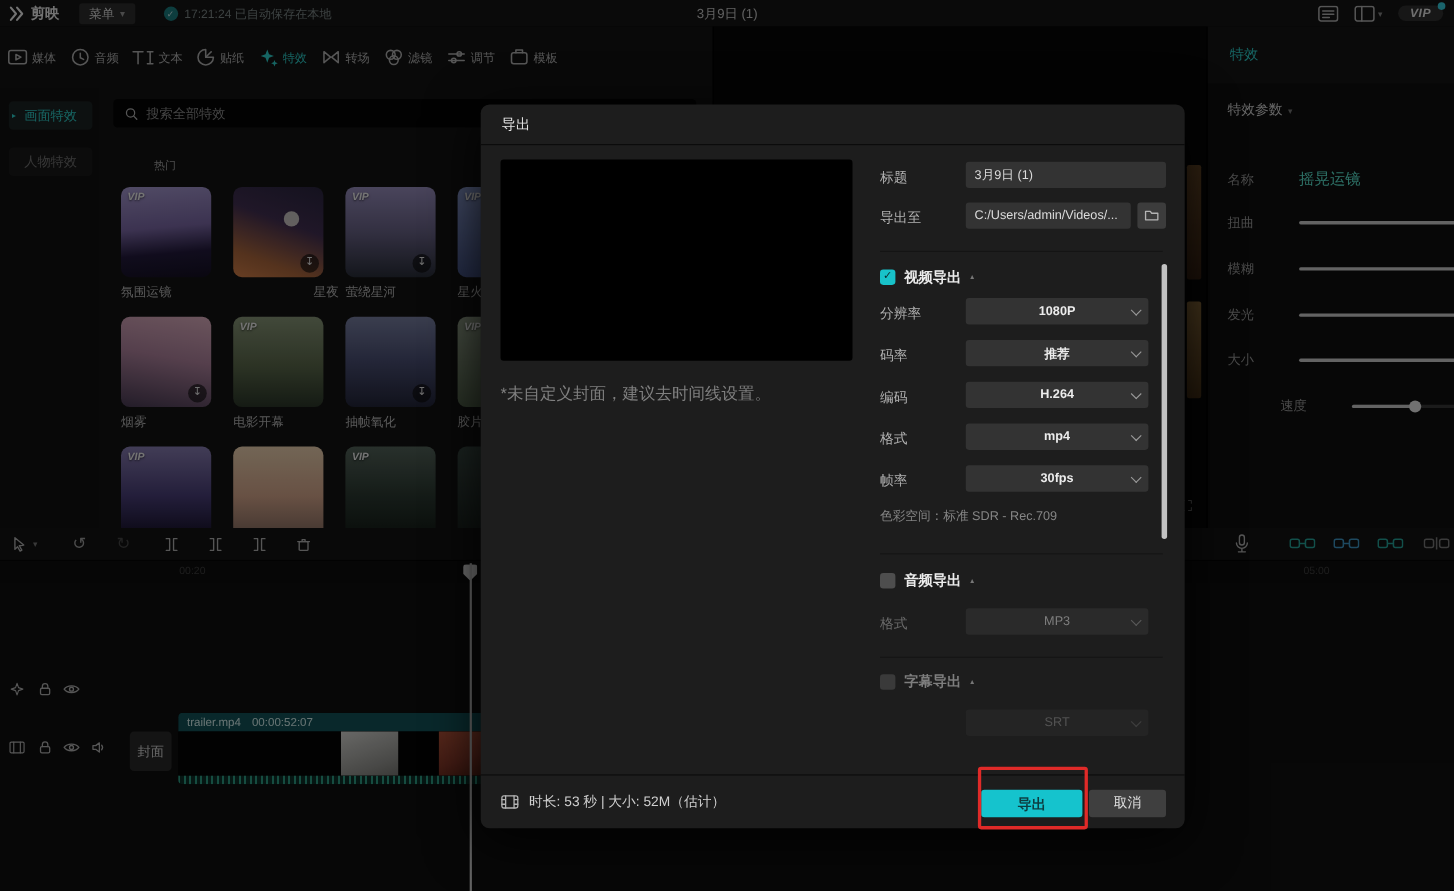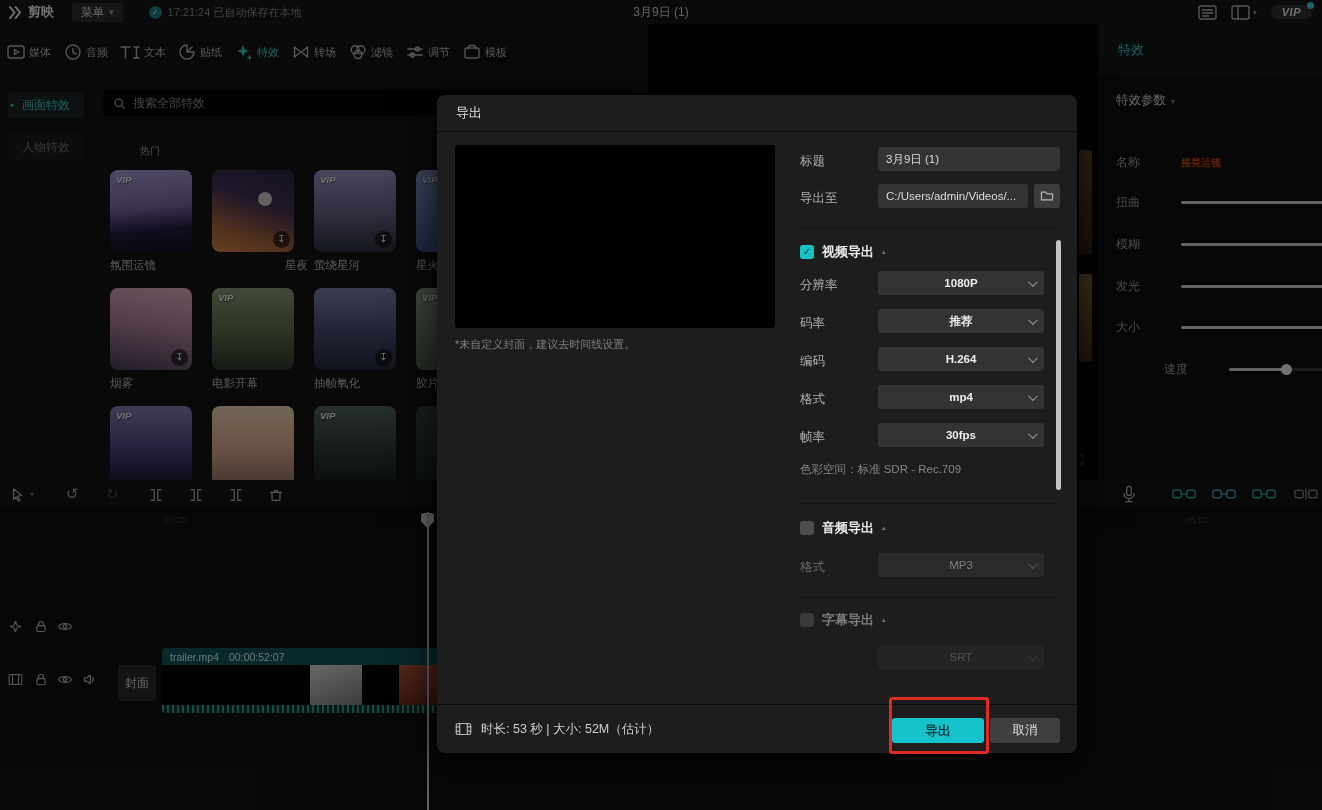--- a/index.html
+++ b/index.html
@@ -72,21 +72,21 @@
   .expand-ic { position:absolute; right:12px; bottom:14px; opacity:.6; }
 
   
   .params { position:absolute; left:1097px; top:24px; width:225px; height:456px; background:#101010; border-left:1px solid #000; }
   .params-head { height:52px; background:#151515; display:flex; align-items:center; }
   .params-tab { margin-left:20px; font-size:13px; color:#2fd3cf; }
   .params-section { position:absolute; left:18px; top:68px; font-size:12.5px; color:#d6d6d6; }
   .params-section .car { font-size:8px; color:#777; margin-left:5px; }
   .prow { position:absolute; left:18px; display:flex; align-items:center; width:207px; }
   .prow .plbl { width:65px; font-size:12px; color:#9a9a9a; }
-  .pval { font-size:10px; color:#c2410c;font-weight:bold; }
+  .pval { font-size:14px; color:#5eead4; }
   .ptrack { position:relative; height:3px; background:#cfcfcf; border-radius:2px; width:142px; }
   .ptrack.speed { background:#3a3a3a; }
   .ptrack.speed .fill { position:absolute; left:0; top:0; height:3px; width:58px; background:#cfcfcf; border-radius:2px; }
   .ptrack.speed .thumb { position:absolute; left:52px; top:-4px; width:11px; height:11px; border-radius:50%; background:#ececec; }
 
   
   .timeline { position:absolute; left:0; top:480px; width:1322px; height:330px; background:#101010; }
   .tl-toolbar { position:relative; height:30px; background:#131313; border-bottom:1px solid #060606; }
   .tl-ico { position:absolute; top:7px; }
   .tl-ruler { position:relative; height:20px; background:#0e0e0e; }
@@ -101,21 +101,21 @@
   .thumb1 { position:absolute; left:148px; top:0; width:52px; height:40px; background:linear-gradient(160deg,#d8d8d4,#9a9a96 70%,#7a7a76); }
   .thumb2 { position:absolute; left:237px; top:0; width:40px; height:40px; background:linear-gradient(160deg,#b4543a,#8a3a2a 60%,#5c2418); }
   .clip-wave { height:8px; background:#0d2e29 repeating-linear-gradient(90deg,#2f9f86 0 2px,transparent 2px 5px); }
 
   
   .dim { position:absolute; inset:0; background:rgba(0,0,0,.52); z-index:40; }
   .dialog { position:absolute; left:437px; top:95px; width:640px; height:658px; background:#1d1d1d; border-radius:8px; box-shadow:0 10px 48px rgba(0,0,0,.85); z-index:50; }
   .dlg-titlebar { height:37px; border-bottom:1px solid #0b0b0b; display:flex; align-items:center; }
   .dlg-title { margin-left:19px; font-size:13px; color:#e2e2e2; }
   .dlg-preview { position:absolute; left:18px; top:50px; width:320px; height:183px; background:#000; border-radius:3px; }
-  .dlg-note { position:absolute; left:18px; top:242px; font-size:11px; color:#7f7f7f; }
+  .dlg-note { position:absolute; left:18px; top:254px; font-size:15px; color:#7f7f7f; }
   .f-label { position:absolute; left:363px; font-size:12.5px; color:#b2b2b2; }
   .f-label.dim2 { color:#6a6a6a; }
   .f-input { position:absolute; left:441px; height:24px; background:#333; border-radius:3px; font-size:11.5px; color:#dcdcdc; display:flex; align-items:center; padding:0 8px; }
   .f-select { position:absolute; left:441px; width:166px; height:24px; background:#333; border-radius:3px; display:flex; align-items:center; justify-content:center; font-size:11.5px; font-weight:bold; color:#ececec; }
   .f-select .chev, .f-input .chev { position:absolute; right:9px; top:9px; width:7px; height:7px; border-right:1.5px solid #9a9a9a; border-bottom:1.5px solid #9a9a9a; transform:rotate(45deg) translateY(-2px); }
   .f-select.disabled { background:#2a2a2a; color:#7e7e7e; font-weight:normal; }
   .f-select.disabled .chev { border-color:#5a5a5a; }
   .folder-btn { position:absolute; left:597px; width:26px; height:24px; background:#3c3c3c; border-radius:3px; display:flex; align-items:center; justify-content:center; }
   .chk-row { position:absolute; left:363px; display:flex; align-items:center; gap:8px; }
   .chk { width:14px; height:14px; border-radius:3px; background:#18c2c9; color:#0c2a2c; font-size:10px; font-weight:bold; line-height:14px; text-align:center; }

